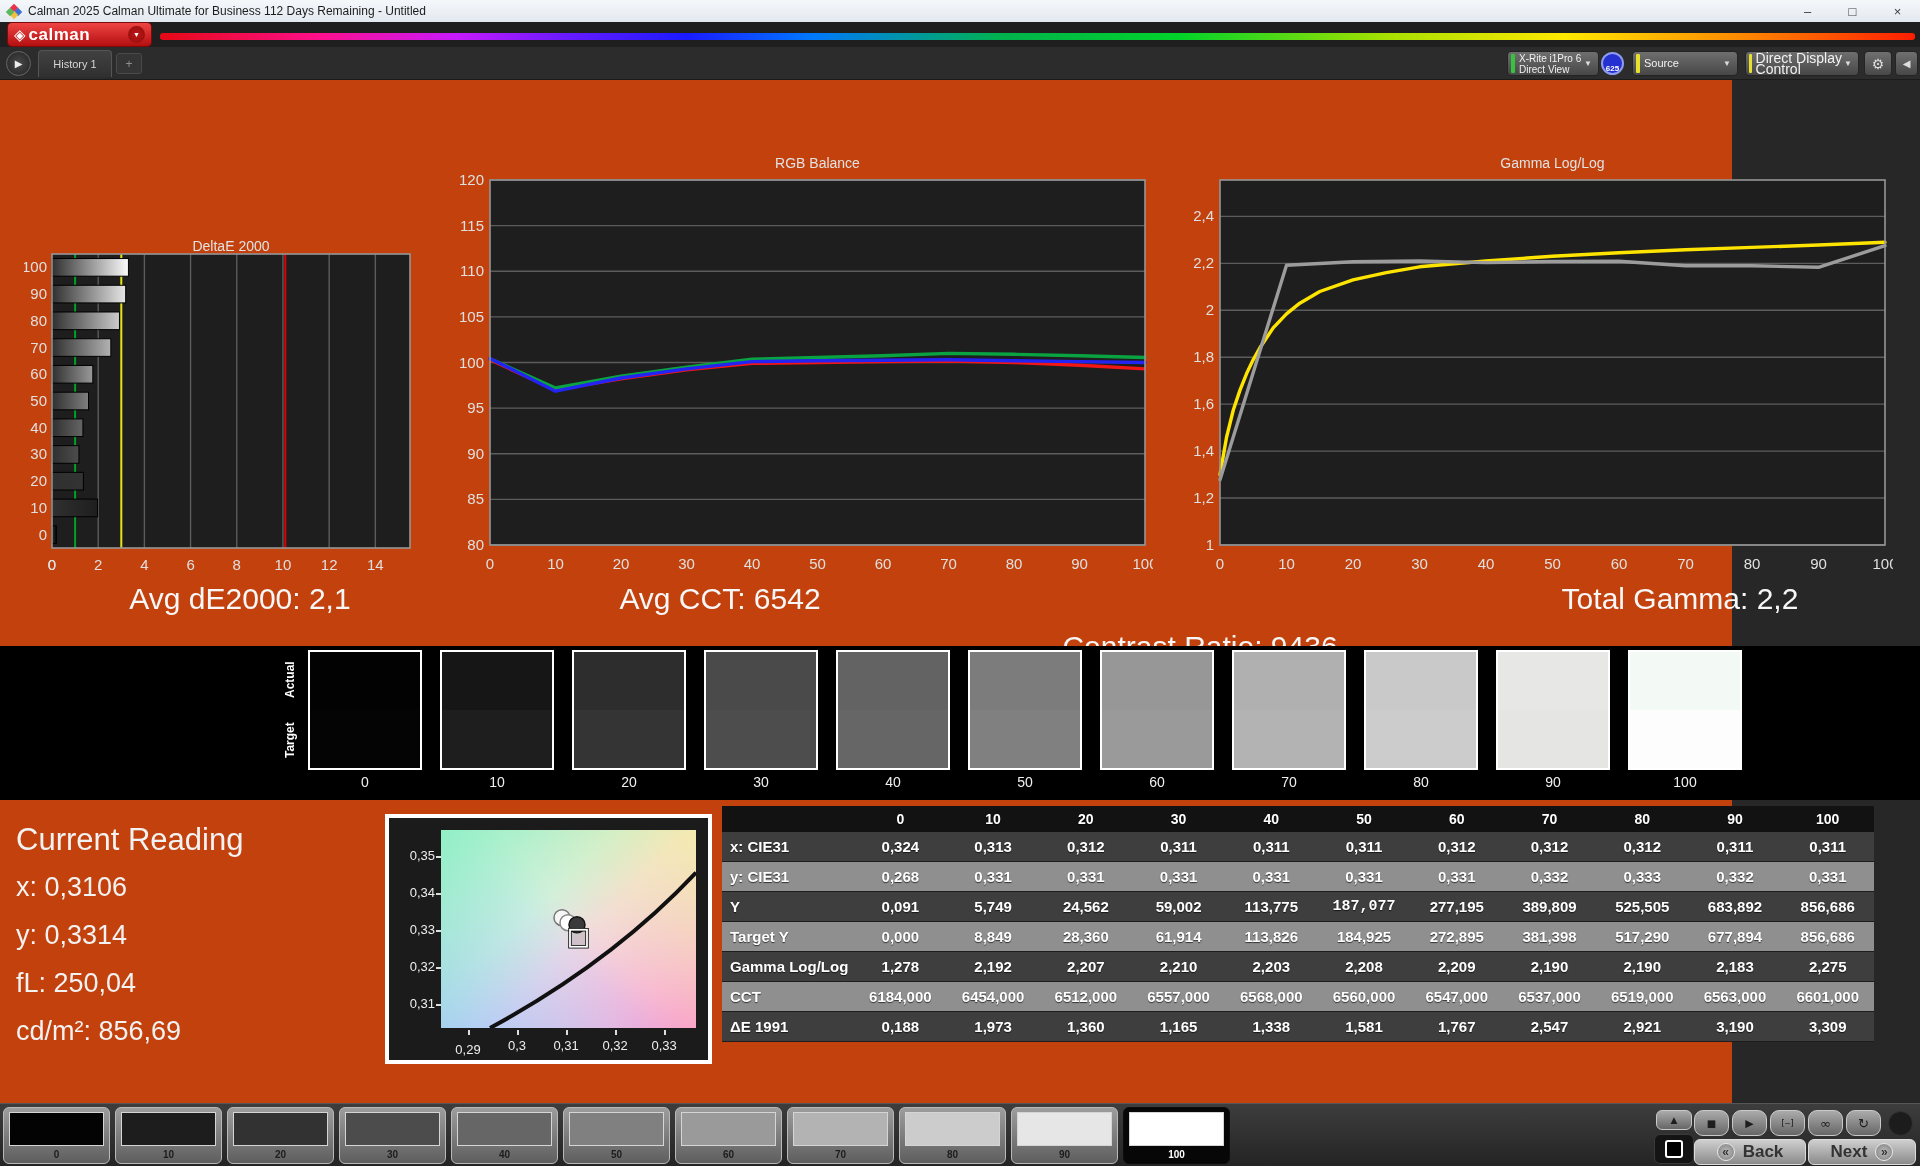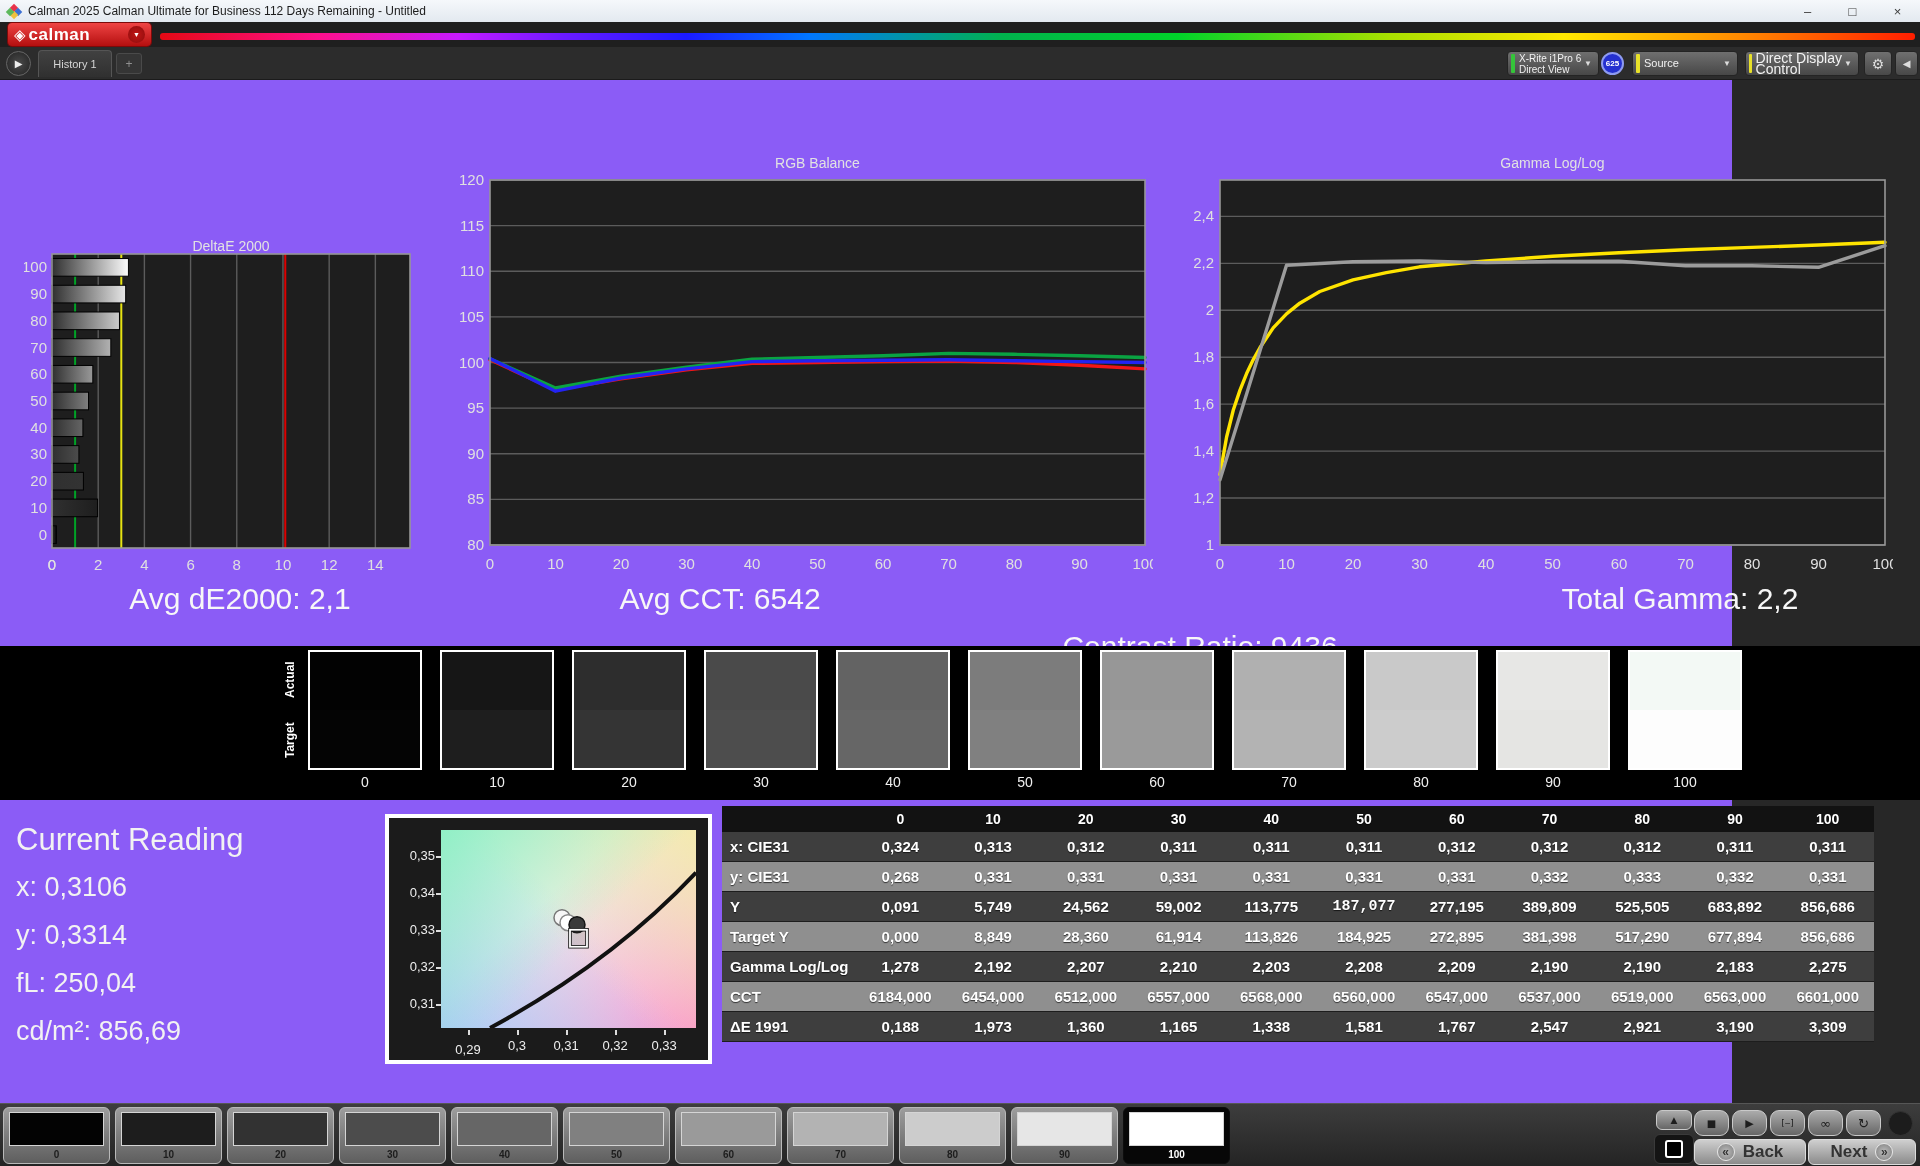--- a/index.html
+++ b/index.html
@@ -1,19 +1,19 @@
 <!DOCTYPE html>
 <html><head>
 <meta charset="utf-8">
 <style>
   * { margin:0; padding:0; box-sizing:border-box; }
   html,body { width:1920px; height:1166px; background:#272727; overflow:hidden;
               font-family:"Liberation Sans", sans-serif; }
   .abs { position:absolute; }
-  #stage { position:relative; width:1732px; height:1166px; background:#8b5cf6; }
+  #stage { position:relative; width:1732px; height:1166px; background:#c2410c; }
 
   
   #titlebar { left:0; top:0; width:1920px; height:22px;
     background:linear-gradient(#f5f8fb,#e3e9f0); display:flex; align-items:center; }
   #app-icon { width:13px; height:13px; margin:0 7px 0 8px; position:relative; }
   #app-icon i { position:absolute; width:6px; height:6px; transform:rotate(45deg); }
   #titlebar-text { font-size:12px; color:#1c1c1c; }
   .winbtn { width:45px; height:22px; display:flex; align-items:center; justify-content:center;
     font-size:13px; color:#3c3c3c; }
   #winbtns { position:absolute; right:0; top:0; display:flex; }
@@ -46,21 +46,21 @@
     background:#353535; border:1px solid #4a4a4a; color:#8f8f8f; font-size:12px;
     display:flex; align-items:center; justify-content:center; }
   .dropbtn { position:absolute; top:4px; height:25px; border-radius:4px;
     background:linear-gradient(#6f6f6f,#474747); border:1px solid #242424; color:#f2f2f2;
     display:flex; align-items:center; cursor:pointer; }
   .dropbtn .cbar { width:4px; height:19px; margin:0 4px 0 3px; border-radius:1px; }
   .dropbtn .lbl { font-size:10px; line-height:11px; }
   .dropbtn .chev { margin-left:auto; margin-right:6px; color:#ddd; font-size:8px; }
   #badge-625 { position:absolute; left:1601px; top:5px; width:23px; height:23px; border-radius:50%;
     background:#2430cf; border:2px solid #8e9bf0; color:#fff; font-size:8px; font-weight:bold;
-    display:flex; align-items:center; justify-content:center; }
+    display:flex; align-items:flex-end; justify-content:center; }
   .sqbtn { position:absolute; top:4px; height:25px; border-radius:4px;
     background:linear-gradient(#707070,#484848); border:1px solid #242424; color:#ddd;
     display:flex; align-items:center; justify-content:center;
     font-family:"DejaVu Sans",sans-serif; }
 
   
   #page-title { left:28px; top:122px; font-size:46px; color:#fafafa; font-weight:400;
     letter-spacing:1px; }
 
   .chart-title { position:absolute; font-size:14px; color:#e2e2e2; text-align:center; }

